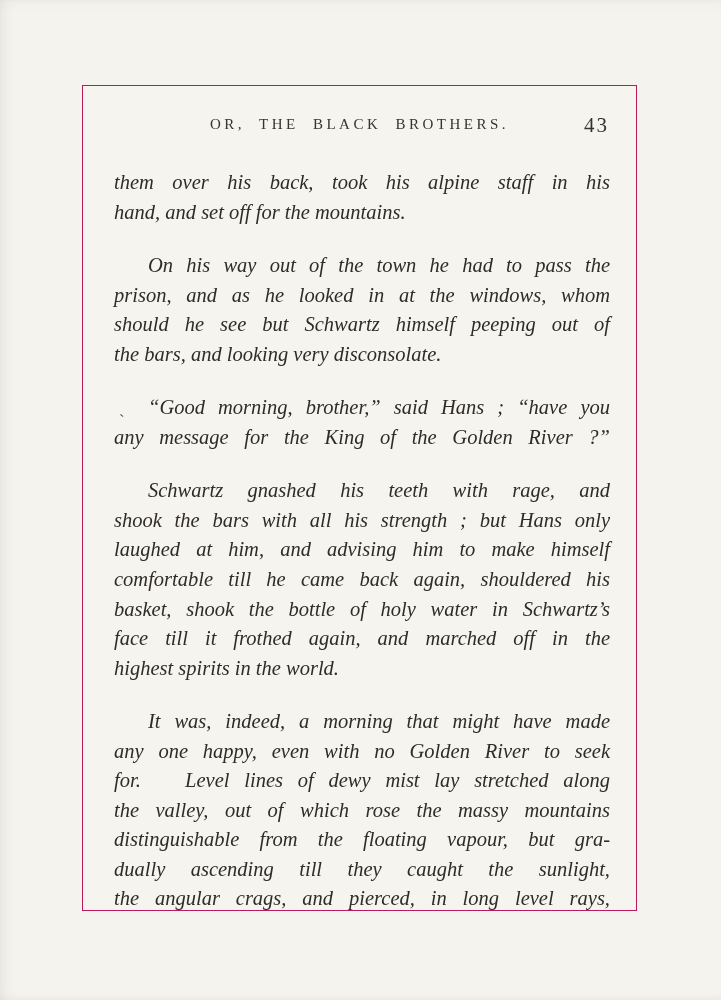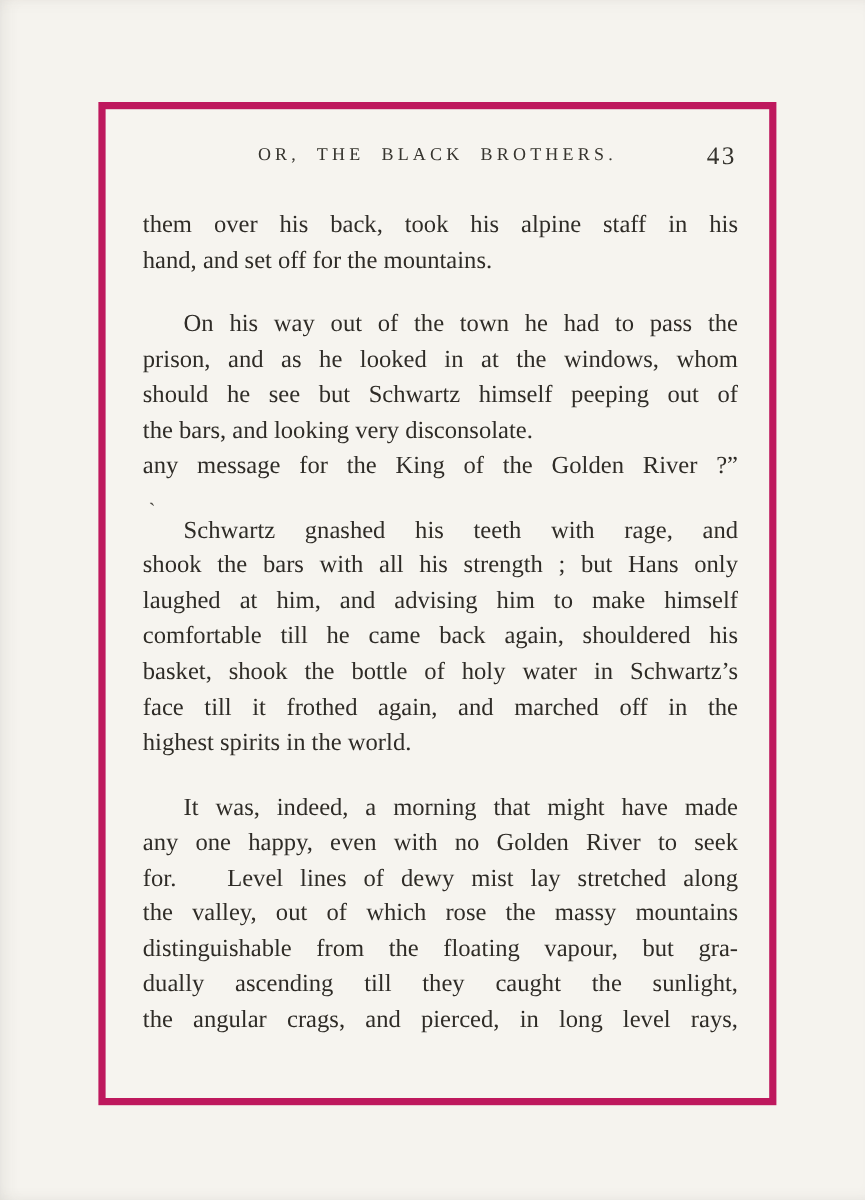--- a/index.html
+++ b/index.html
@@ -17,21 +17,21 @@
                 inset 0 10px 14px -10px rgba(80,75,65,0.06);
     overflow: hidden;
     font-family: "Liberation Serif", "DejaVu Serif", serif;
   }
   .frame {
     position: absolute;
     left: 82px;
     top: 85px;
     width: 553px;
     height: 824px;
-    border: 6px solid #be185d;
+    border: 1px solid #be185d;
     background: #f6f4ef;
   }
   .running-head {
     position: absolute;
     top: 30px;
     left: 0;
     right: 0;
     text-align: center;
     font-size: 15px;
     letter-spacing: 3.5px;
@@ -54,20 +54,21 @@
     width: 496px;
     font-size: 20.5px;
     line-height: 29.55px;
     color: #2f2c27;
   }
   .line {
     text-align: justify;
     text-align-last: justify;
     height: 29.55px;
     overflow: visible;
+    font-style: italic;
   }
   .line.last {
     text-align-last: left;
   }
   .line.indent {
     text-indent: 34px;
     margin-top: 24px;
   }
   .margin-mark {
     position: absolute;
@@ -87,20 +88,21 @@
       <span class="pagenum">43</span>
     </div>
     <div class="text-block">
       <span class="margin-mark">`</span>
     <div class="line">them over his back, took his alpine staff in his</div>
         <div class="line last">hand, and set off for the mountains.</div>
         <div class="line indent">On his way out of the town he had to pass the</div>
         <div class="line">prison, and as he looked in at the windows, whom</div>
         <div class="line">should he see but Schwartz himself peeping out of</div>
         <div class="line last">the bars, and looking very disconsolate.</div>
+        <div class="line indent">“Good morning, brother,” said Hans ; “have you</div>
         <div class="line">any message for the King of the Golden River ?”</div>
         <div class="line indent">Schwartz gnashed his teeth with rage, and</div>
         <div class="line">shook the bars with all his strength ; but Hans only</div>
         <div class="line">laughed at him, and advising him to make himself</div>
         <div class="line">comfortable till he came back again, shouldered his</div>
         <div class="line">basket, shook the bottle of holy water in Schwartz’s</div>
         <div class="line">face till it frothed again, and marched off in the</div>
         <div class="line last">highest spirits in the world.</div>
         <div class="line indent">It was, indeed, a morning that might have made</div>
         <div class="line">any one happy, even with no Golden River to seek</div>

